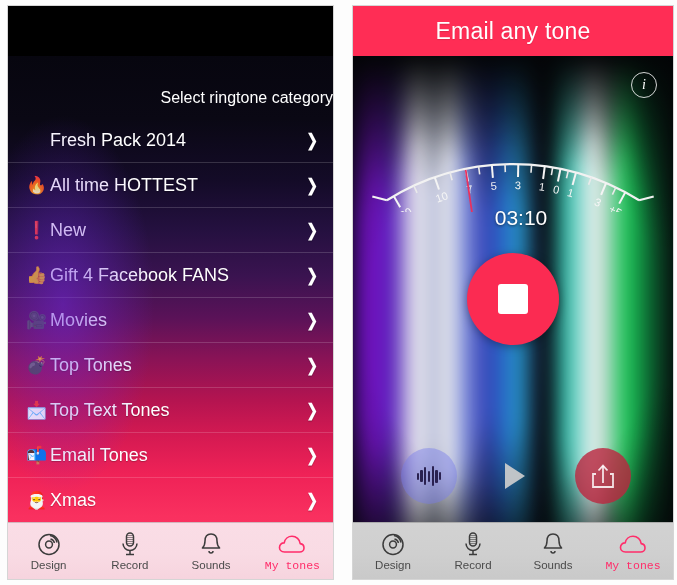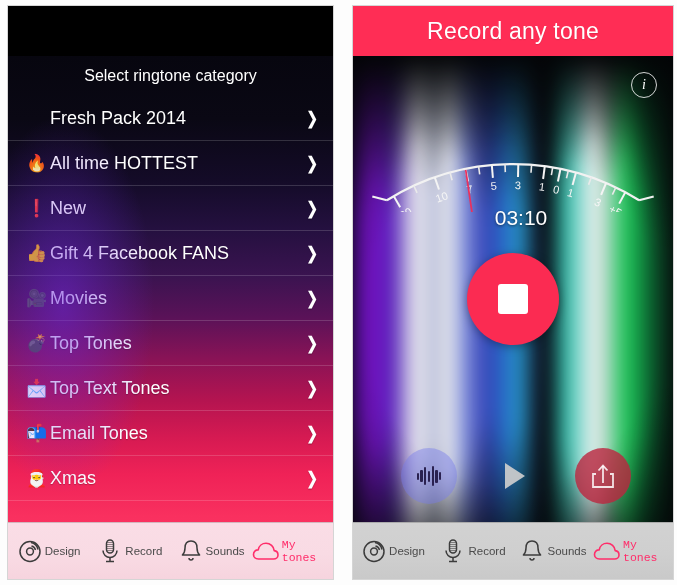--- a/index.html
+++ b/index.html
@@ -20,40 +20,40 @@
   
   .list-bg{position:absolute;left:0;top:50px;right:0;bottom:0;
     background:linear-gradient(to bottom,
       #07060f 0%, #0a0814 12%, #140b28 24%, #24103f 33%,
       #3a1350 42%, #5a1258 50%, #8a1356 58%, #b51450 66%,
       #d61a52 73%, #ef2257 80%, #f9305f 88%, #fc3a64 100%);}
   .list-bg:after{content:"";position:absolute;left:-40px;top:10%;width:190px;height:75%;
     background:radial-gradient(ellipse at center,rgba(110,40,220,.55) 0%,rgba(110,40,220,0) 68%);
     pointer-events:none;}
 
-  .list-head{position:relative;height:40px;display:flex;align-items:center;justify-content:center;}
+  .list-head{position:relative;height:40px;display:flex;align-items:center;justify-content:flex-end;margin-top:22px;}
   .list-head span{color:#fff;font-size:16px;}
 
   .row{position:relative;height:44px;display:flex;align-items:center;padding:0 14px 0 18px;
        border-top:1px solid rgba(255,255,255,.16);}
   .row.first{border-top:none;}
   .row .emoji{width:24px;font-size:17px;line-height:1;flex:0 0 auto;
               font-family:"DejaVu Sans",sans-serif;filter:saturate(1.25);}
   .row .label{color:#fff;font-size:18px;flex:1 1 auto;white-space:nowrap;overflow:hidden;
               text-shadow:0 1px 1px rgba(0,0,0,.25);}
   .row .chev{color:#fff;font-size:17px;font-weight:bold;line-height:1;
              transform:scaleX(.8);text-shadow:0 1px 1px rgba(0,0,0,.3);}
   .row.partial{height:16px;overflow:hidden;}
 
   
   .tabbar{position:absolute;left:0;bottom:0;width:100%;height:56px;display:flex;z-index:7;
           border-top:1px solid rgba(0,0,0,.14);}
   .tabbar-pink{background:linear-gradient(to bottom,#fadde6 0%,#f9dbe4 55%,#f6d4de 100%);}
   .tabbar-gray{background:linear-gradient(to bottom,#d2d2d2 0%,#cfcfcf 55%,#c9c9c9 100%);}
-  .tab{flex:1 1 0;display:flex;flex-direction:row;align-items:center;justify-content:center;gap:2px;}
+  .tab{flex:1 1 0;display:flex;flex-direction:column;align-items:center;justify-content:center;gap:2px;}
   .tab .ticon{height:26px;display:flex;align-items:flex-end;}
   .tab .tlabel{font-size:11.5px;color:#4b4b4b;}
   .tab.active .tlabel{color:#ff2d6a;font-family:Liberation Mono, monospace;}
 
   
   .rec-bg{position:absolute;left:0;top:50px;right:0;bottom:0;background:#05070a;overflow:hidden;}
   .spectrum{position:absolute;left:0;top:0;width:100%;height:100%;
             filter:blur(9px);opacity:.96;}
   .bar{position:absolute;bottom:0;top:0;}
   .vignette{position:absolute;inset:0;
@@ -192,21 +192,21 @@
             </svg>
           </span>
           <span class="tlabel">My tones</span>
         </div>
       </div>
   </div>
 
   <div class="panel panel-right">
 
     <div class="navbar">
-      <div class="navbar-title">Record any tone</div>
+      <div class="navbar-title">Email any tone</div>
     </div>
 
     <div class="rec-bg">
       <div class="spectrum" id="spectrum">
           <div class="bar" style="left:0%;width:4.90909090909091%;background:linear-gradient(to bottom,rgba(0,0,0,0) 0%,#7a12d8 31.299999999999997%,#7a12d8 68.7%,rgba(0,0,0,0) 100%);opacity:0.7975000000000001;"></div>
           <div class="bar" style="left:4.545454545454546%;width:4.90909090909091%;background:linear-gradient(to bottom,rgba(0,0,0,0) 0%,#8c18e4 25.52%,#8c18e4 74.48%,rgba(0,0,0,0) 100%);opacity:0.8740000000000001;"></div>
           <div class="bar" style="left:9.090909090909092%;width:4.90909090909091%;background:linear-gradient(to bottom,rgba(0,0,0,0) 0%,#6a20e8 30.28%,#6a20e8 69.72%,rgba(0,0,0,0) 100%);opacity:0.811;"></div>
           <div class="bar" style="left:13.636363636363637%;width:4.90909090909091%;background:linear-gradient(to bottom,rgba(0,0,0,0) 0%,#b9a6f5 22.799999999999997%,#b9a6f5 77.2%,rgba(0,0,0,0) 100%);opacity:0.9100000000000001;"></div>
           <div class="bar" style="left:18.181818181818183%;width:4.90909090909091%;background:linear-gradient(to bottom,rgba(0,0,0,0) 0%,#ffffff 17.700000000000003%,#ffffff 82.3%,rgba(0,0,0,0) 100%);opacity:0.9775;"></div>
           <div class="bar" style="left:22.72727272727273%;width:4.90909090909091%;background:linear-gradient(to bottom,rgba(0,0,0,0) 0%,#cfd6ff 26.200000000000003%,#cfd6ff 73.8%,rgba(0,0,0,0) 100%);opacity:0.865;"></div>

